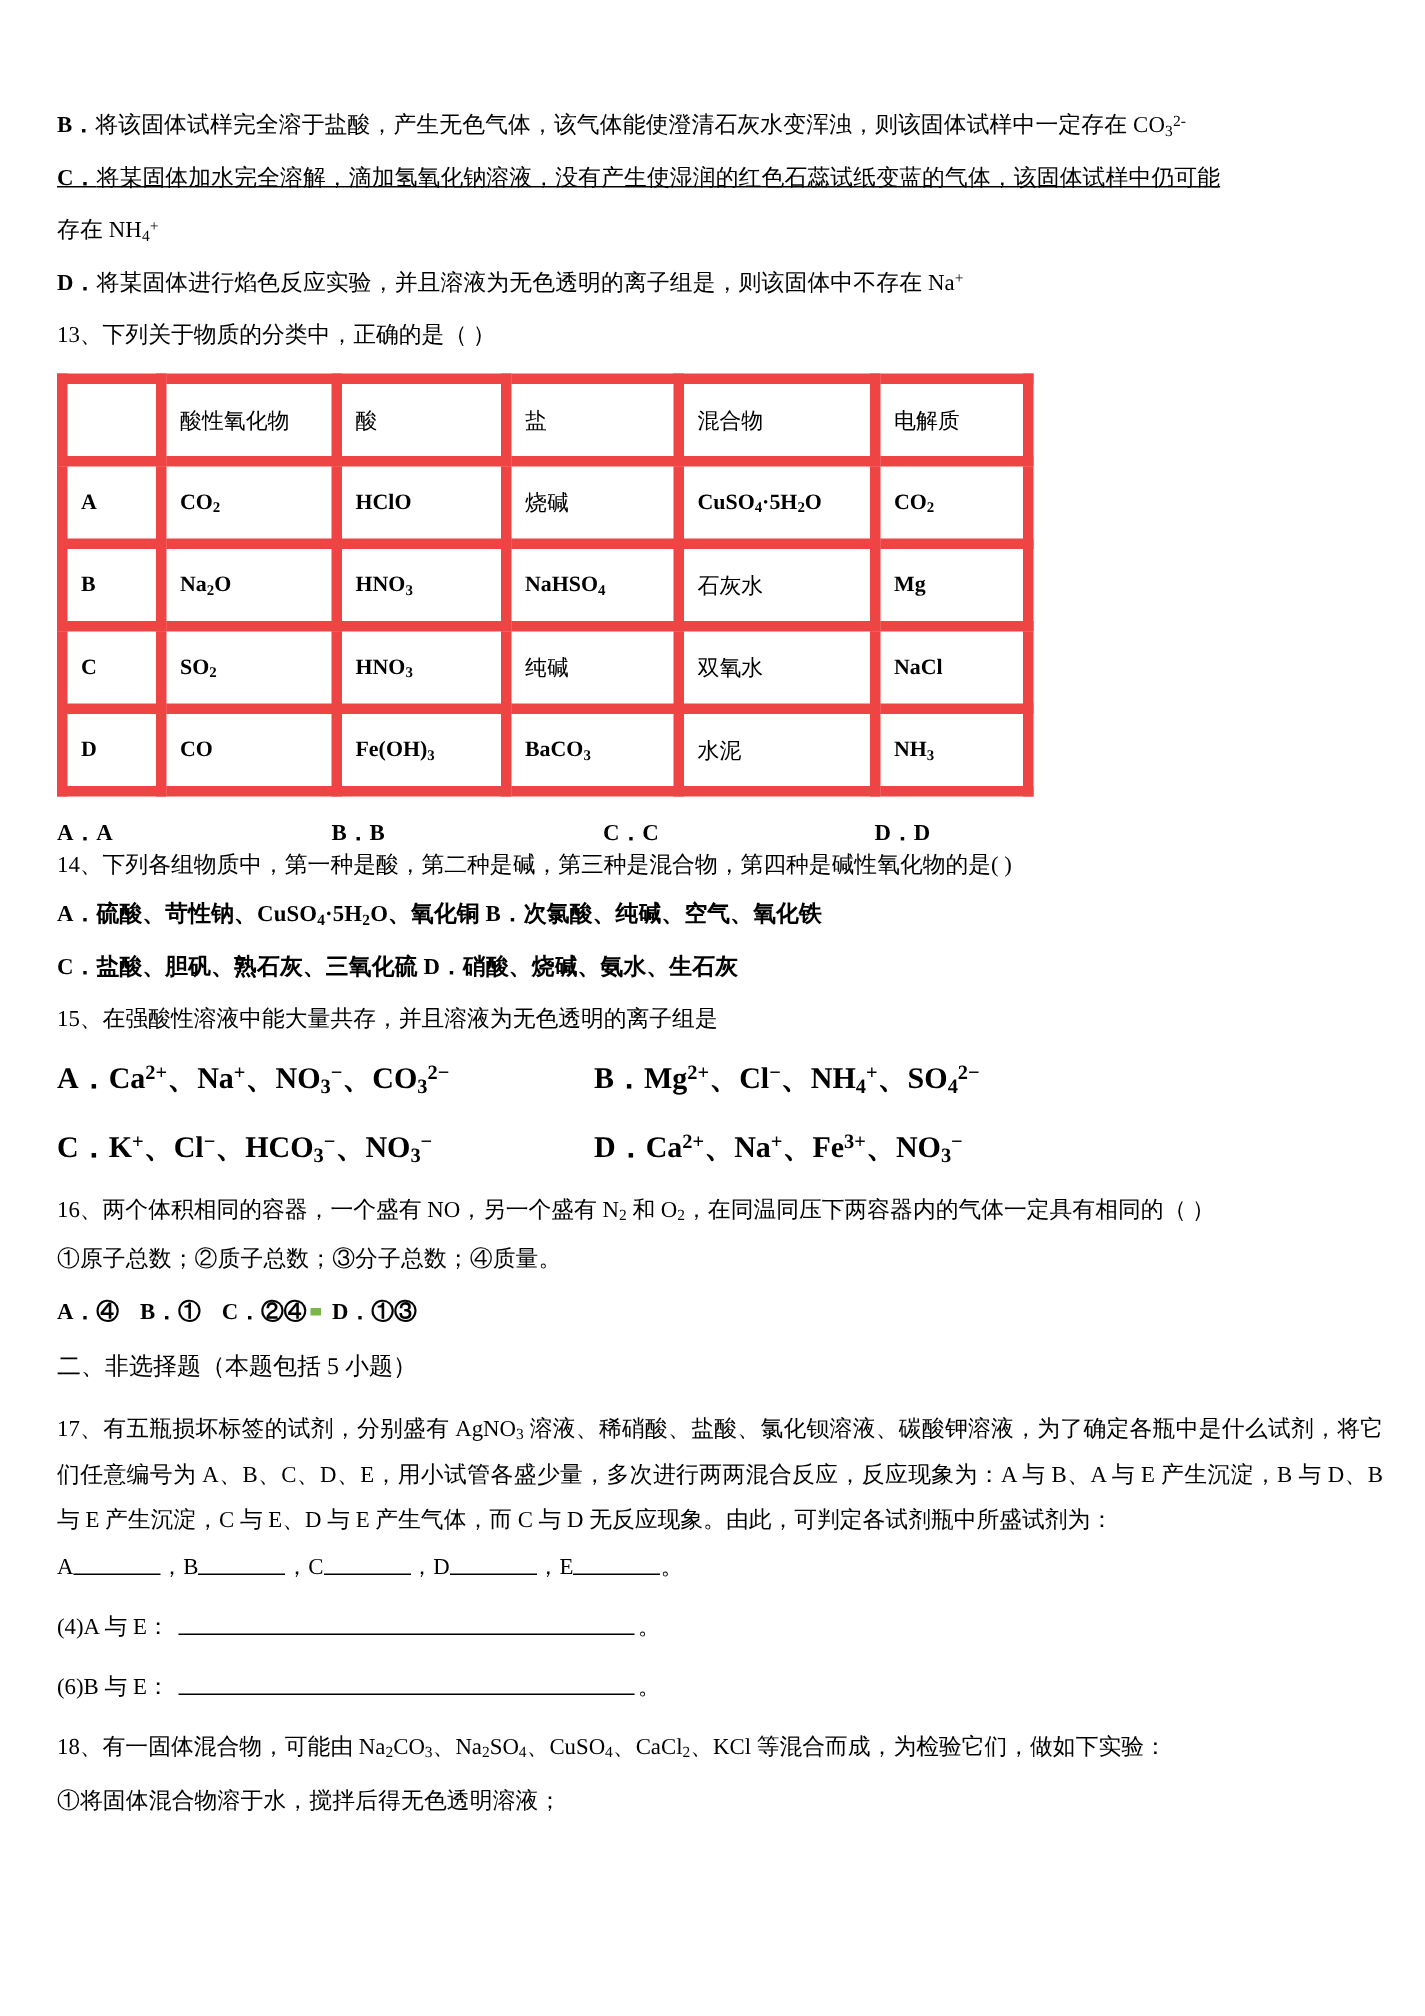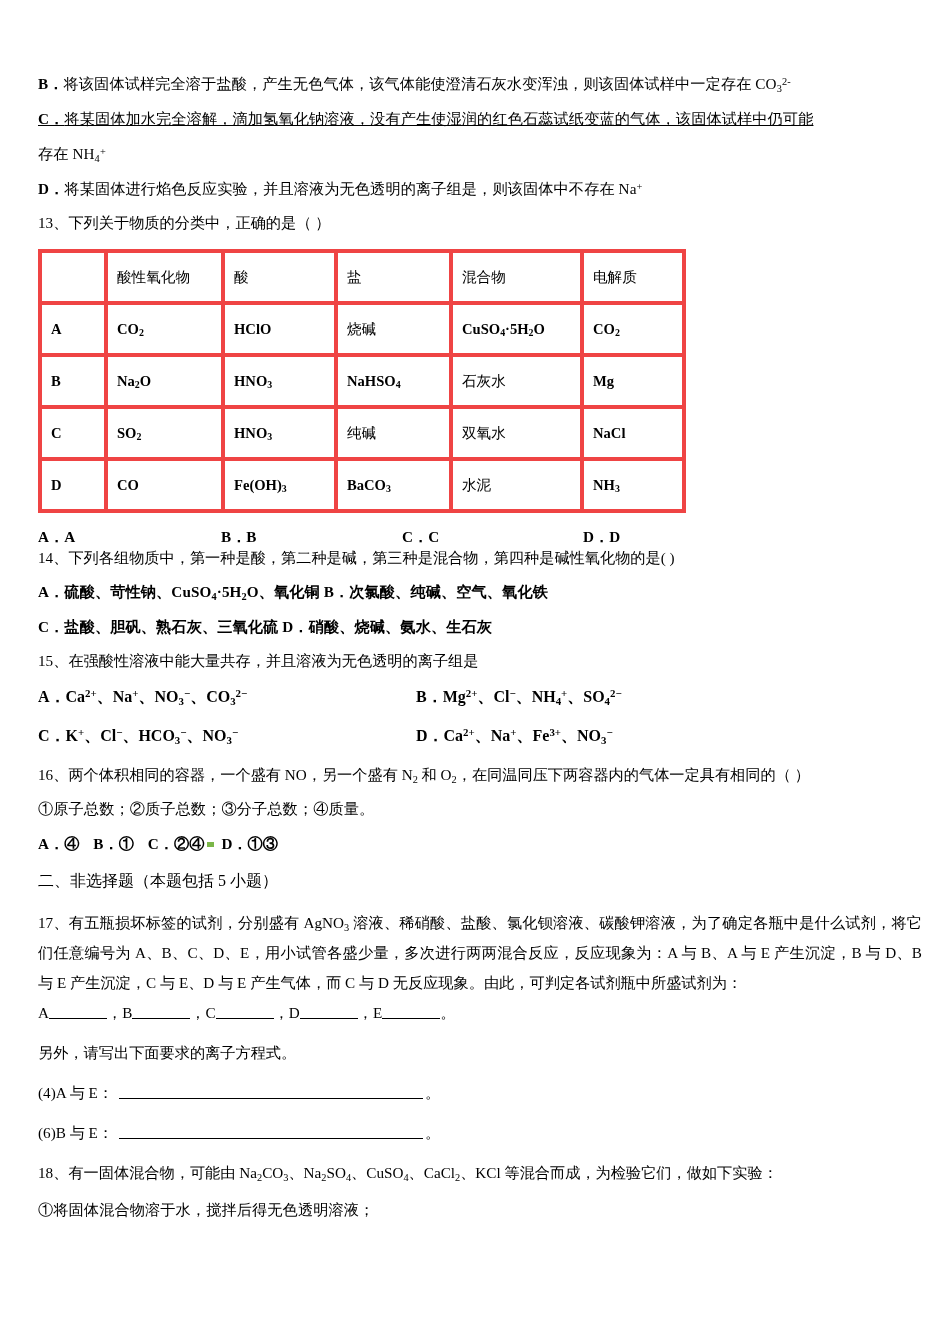--- a/index.html
+++ b/index.html
@@ -54,21 +54,21 @@
   .stem-b { font-weight: bold; }
 
   
   table.cls-table {
     border-collapse: collapse;
     margin: 0 0 0 0;
     width: 644px;
     table-layout: fixed;
   }
   table.cls-table td, table.cls-table th {
-    border: 4px solid #ef4444;
+    border: 7px solid #ef4444;
     font-size: 14.6px;
     padding: 6px 8px 6px 9px;
     height: 36px;
     vertical-align: middle;
     text-align: left;
     font-weight: normal;
   }
   table.cls-table td.rowhdr,
   table.cls-table td.formula {
     font-weight: bold;
@@ -90,23 +90,22 @@
     font-weight: bold;
     margin-top: 14px;
   }
   .abcd-row .cell { width: 181px; }
   .abcd-row .cell:first-child { width: 183px; }
 
   
   .two-col {
     display: flex;
     margin-bottom: 18px;
-    font-size: 16px;
-    font-weight: bold;
-    gap: 20px;
+    font-size: 20px;
+    font-weight: bold;
   }
   .two-col .col-a { width: 358px; }
   .two-col .col-b { width: 400px; }
 
   
   .compact-opts {
     font-size: 15.2px;
     font-weight: bold;
     margin-bottom: 16px;
   }
@@ -257,21 +256,20 @@
   </div>
 
   <div class="section-head">二、非选择题（本题包括 5 小题）</div>
 
   <div class="para">
     <span class="idx">17、</span><span>有五瓶损坏标签的试剂，分别盛有 AgNO<sub>3</sub> 溶液、稀硝酸、盐酸、氯化钡溶液、碳酸钾溶液，为了确定各瓶中是什么试剂，将它们任意编号为 A、B、C、D、E，用小试管各盛少量，多次进行两两混合反应，反应现象为：A 与 B、A 与 E 产生沉淀，B 与 D、B 与 E 产生沉淀，C 与 E、D 与 E 产生气体，而 C 与 D 无反应现象。由此，可判定各试剂瓶中所盛试剂为：</span>
   </div>
 
   <div class="fill-row" id="q17-blanks"><span>A</span><span class="blank-s"></span><span>，</span><span>B</span><span class="blank-s"></span><span>，</span><span>C</span><span class="blank-s"></span><span>，</span><span>D</span><span class="blank-s"></span><span>，</span><span>E</span><span class="blank-s"></span><span>。</span></div>
 
-  <div class="note-row">另外，请写出下面要求的离子方程式。</div>
 
   <div class="eq-row">
     <span>(4)A 与 E：</span><span class="blank-l"></span><span>。</span>
   </div>
   <div class="eq-row">
     <span>(6)B 与 E：</span><span class="blank-l"></span><span>。</span>
   </div>
 
   <div class="q-line" style="margin-bottom:18px;">
     <span class="idx">18、</span><span>有一固体混合物，可能由 Na<sub>2</sub>CO<sub>3</sub>、Na<sub>2</sub>SO<sub>4</sub>、CuSO<sub>4</sub>、CaCl<sub>2</sub>、KCl 等混合而成，为检验它们，做如下实验：</span>

